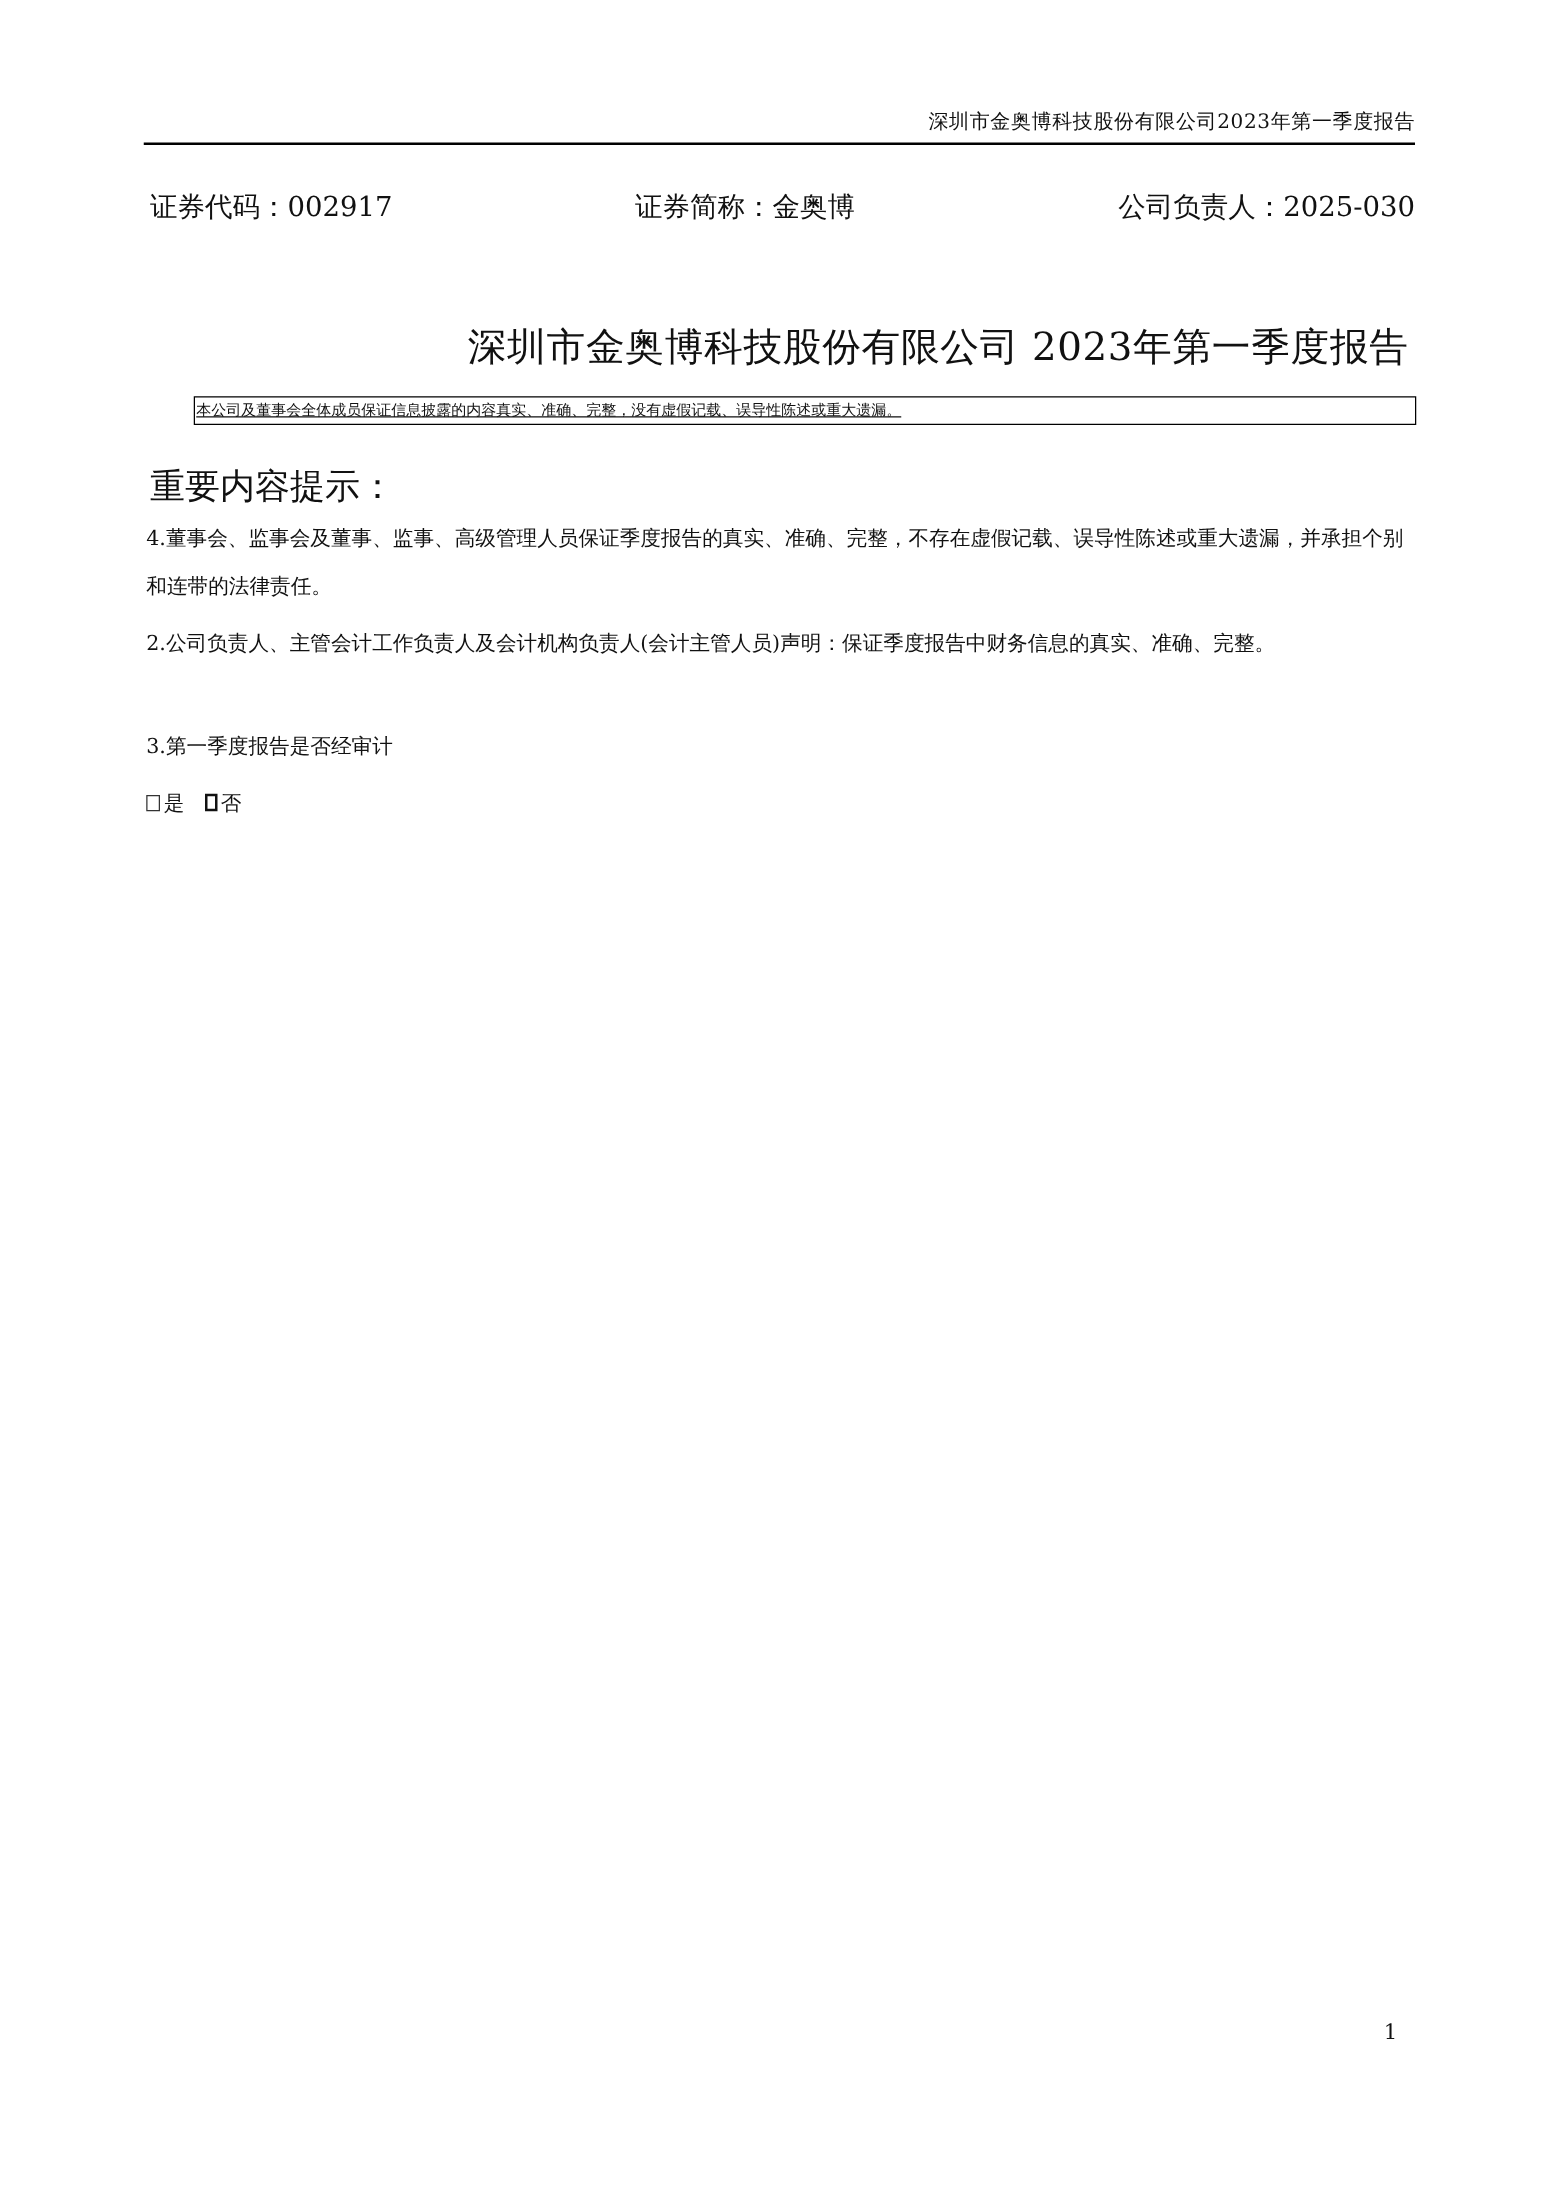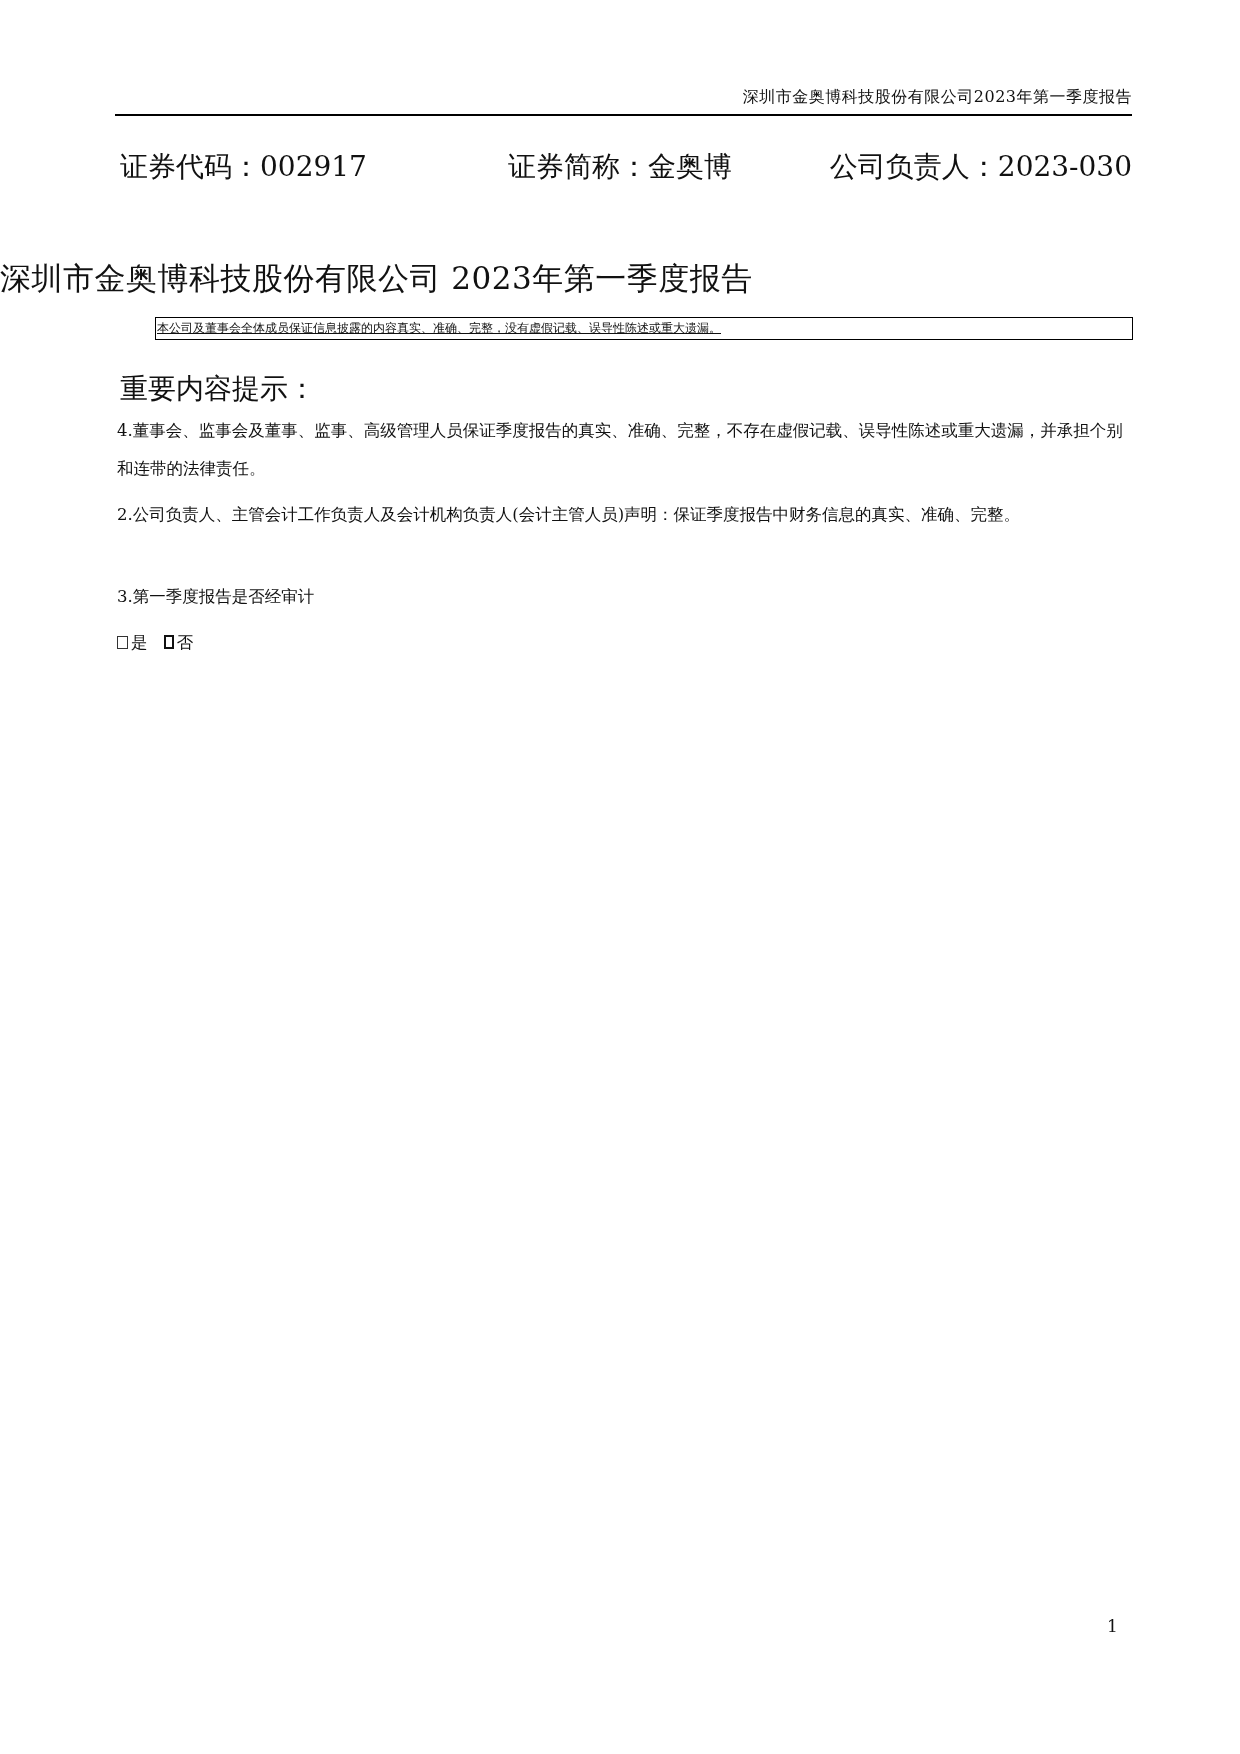--- a/index.html
+++ b/index.html
@@ -11,29 +11,29 @@
   .running-header {
     position: absolute; left: 115px; top: 86px; width: 1017px;
     text-align: right; font-size: 16px; line-height: 22px; letter-spacing: 0.5px;
   }
   .header-rule {
     position: absolute; left: 115px; top: 114px; width: 1017px; height: 2px;
     background: #000000;
   }
   .meta-row {
     position: absolute; top: 152px; left: 120px; width: 1012px; height: 30px;
-    font-size: 28px; line-height: 30px;
+    font-size: 22px; line-height: 30px;
   }
   .meta-row .item { position: absolute; top: 0; white-space: nowrap; }
   .meta-row .item.code { left: 0; }
   .meta-row .item.abbr { left: 388px; }
   .meta-row .item.num  { right: 0; }
   .doc-title {
     position: absolute; left: 0; width: 1127px; top: 258px;
-    text-align: left; font-size: 31px; line-height: 40px; letter-spacing: 0.5px;
+    text-align: right; font-size: 31px; line-height: 40px; letter-spacing: 0.5px;
   }
   .declaration-box {
     position: absolute; left: 155px; top: 317px; width: 975px; height: 21px;
     border: 1.5px solid #000000;
     font-size: 12px; line-height: 21px; white-space: nowrap; overflow: hidden;
     padding-left: 1px;
     text-decoration: underline;
   }
   .section-heading {
     position: absolute; left: 120px; top: 374px;
@@ -63,21 +63,21 @@
 </style>
 </head>
 <body>
 
 <div class="running-header">深圳市金奥博科技股份有限公司2023年第一季度报告</div>
 <div class="header-rule"></div>
 
 <div class="meta-row">
   <span class="item code"><span>证券代码：</span><span>002917</span></span>
   <span class="item abbr"><span>证券简称：</span><span>金奥博</span></span>
-  <span class="item num"><span>公司负责人：</span><span>2023-030</span></span>
+  <span class="item num"><span>公司负责人：</span><span>2025-030</span></span>
 </div>
 
 <div class="doc-title">深圳市金奥博科技股份有限公司 2023年第一季度报告</div>
 
 <div class="declaration-box">本公司及董事会全体成员保证信息披露的内容真实、准确、完整，没有虚假记载、误导性陈述或重大遗漏。</div>
 
 <div class="section-heading">重要内容提示：</div>
 
 <div class="para p1">4.董事会、监事会及董事、监事、高级管理人员保证季度报告的真实、准确、完整，不存在虚假记载、误导性陈述或重大遗漏，并承担个别和连带的法律责任。</div>
 <div class="para p2">2.公司负责人、主管会计工作负责人及会计机构负责人(会计主管人员)声明：保证季度报告中财务信息的真实、准确、完整。</div>

